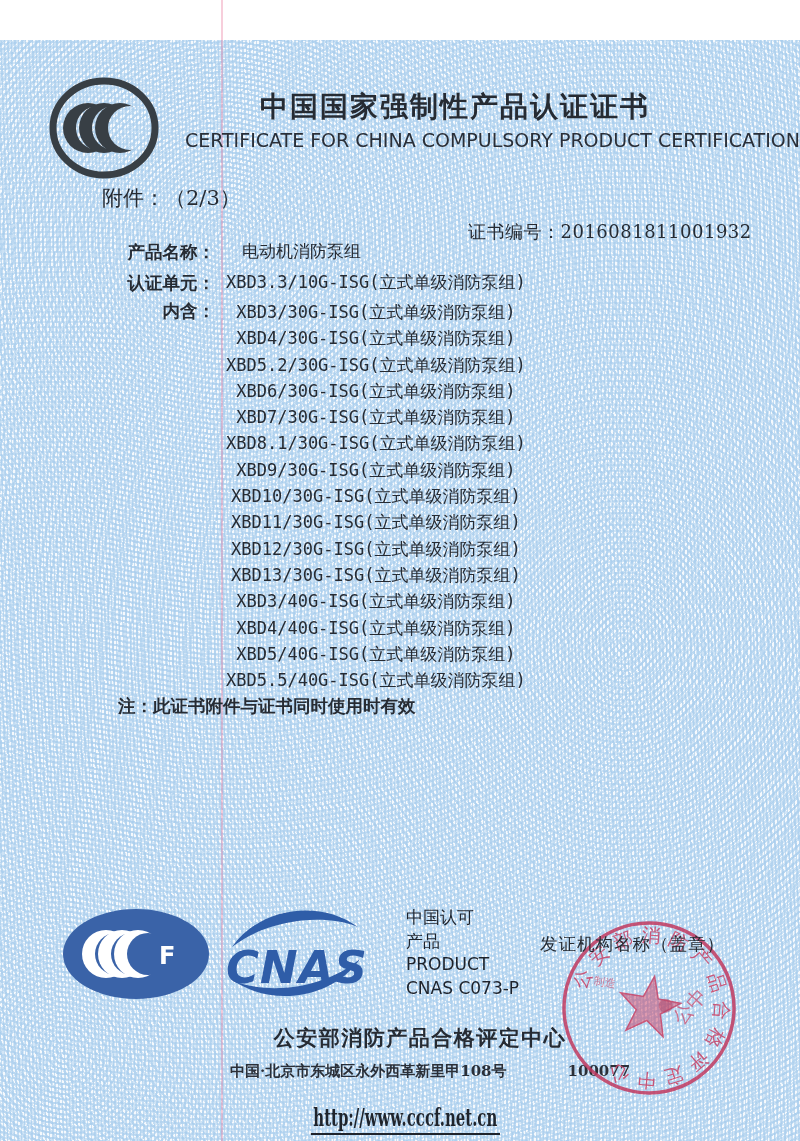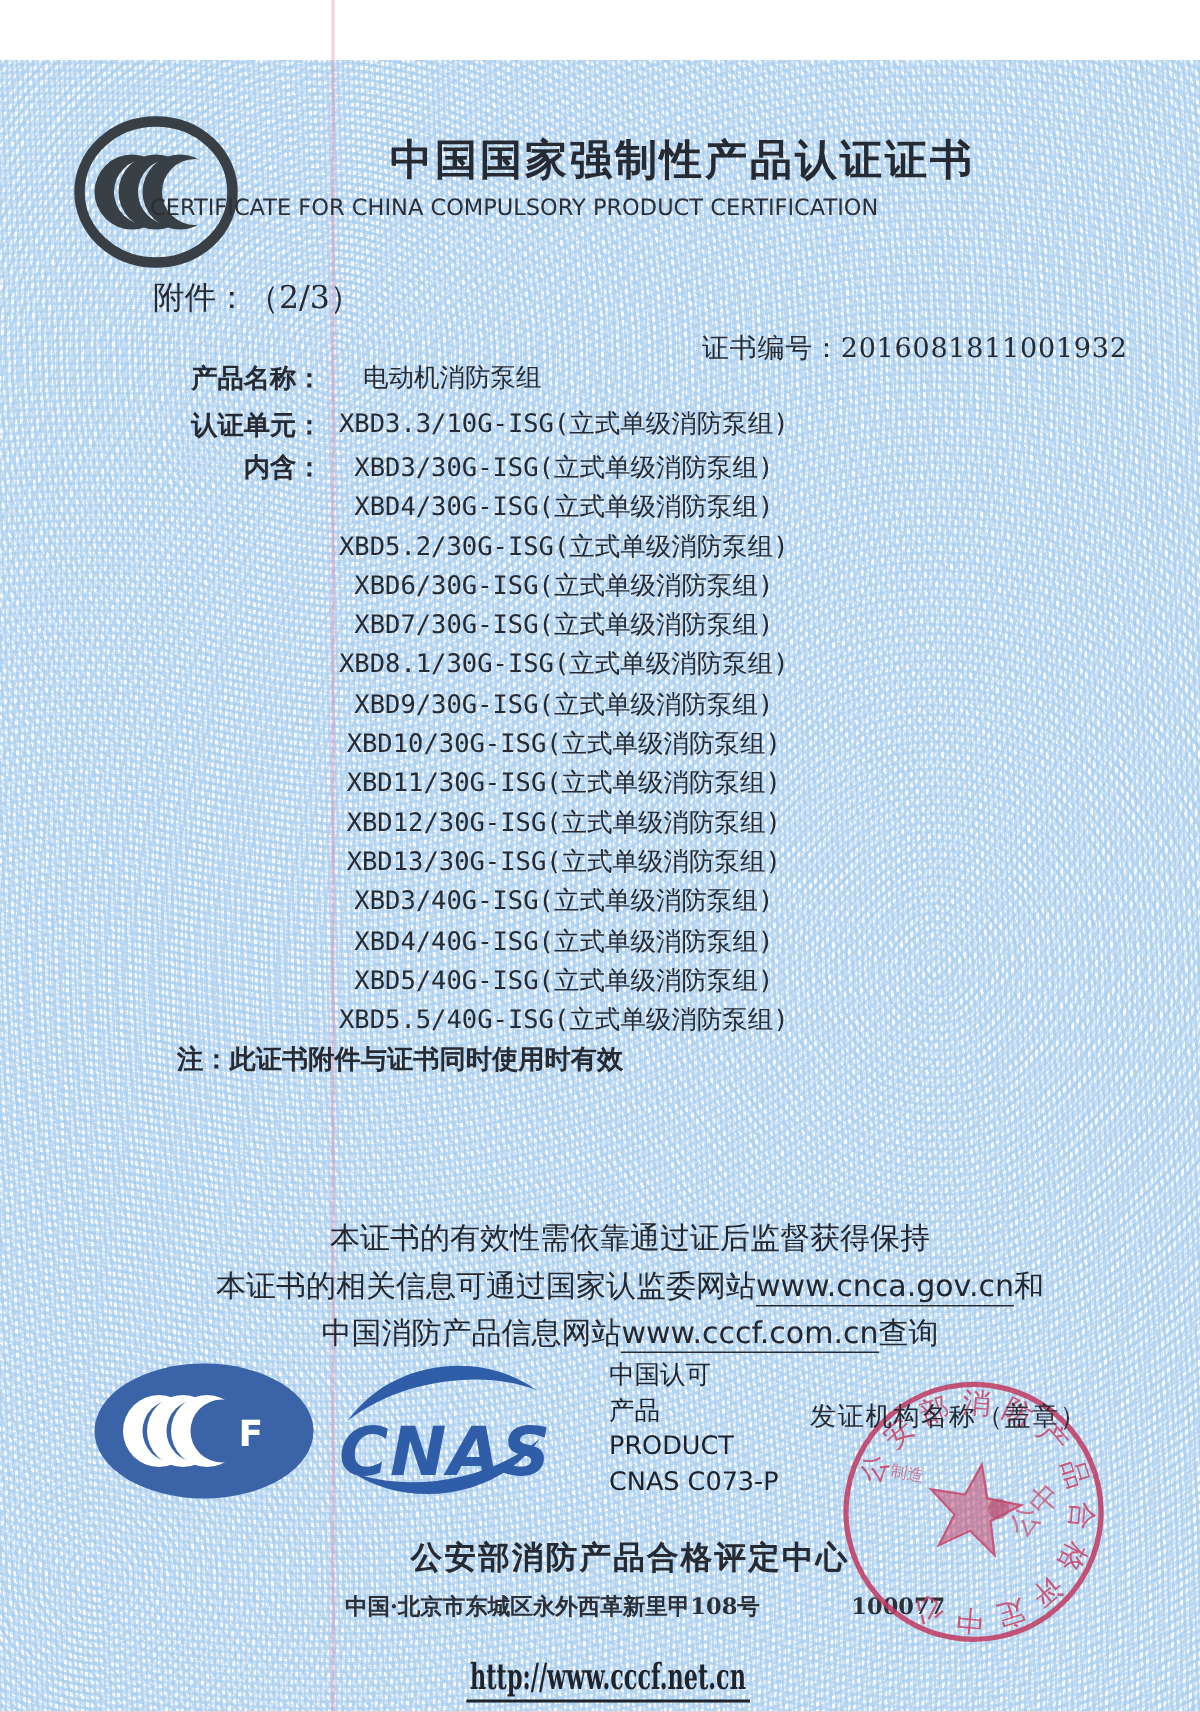--- a/index.html
+++ b/index.html
@@ -15,21 +15,21 @@
       repeating-radial-gradient(circle at 28% 18%, rgba(168,205,237,0.55) 0 2px, rgba(255,255,255,0) 2px 5px),
       repeating-radial-gradient(circle at 78% 55%, rgba(168,205,237,0.50) 0 2px, rgba(255,255,255,0) 2px 6px),
       repeating-radial-gradient(circle at 8% 92%, rgba(160,200,235,0.40) 0 2px, rgba(255,255,255,0) 2px 5px),
       repeating-linear-gradient(88deg, rgba(167,205,236,0.55) 0 1.5px, rgba(255,255,255,0.65) 1.5px 3.5px);
   }
   .top-band{position:absolute;left:0;top:0;width:800px;height:40px;background:#ffffff;}
   .pink-line{position:absolute;top:0;bottom:0;width:2px;background:rgba(233,125,160,0.38);}
   .abs{position:absolute;}
 
   .title-cn{left:130px;top:88px;width:650px;text-align:center;font-size:28px;font-weight:bold;letter-spacing:2px;}
-  .title-en{left:100px;top:129px;width:700px;text-align:left;font-size:15px;letter-spacing:0px;color:#2a2f38;}
+  .title-en{left:100px;top:129px;width:700px;text-align:right;font-size:19px;letter-spacing:0px;color:#2a2f38;}
 
   .attach{left:102px;top:184px;font-size:21px;font-family:"DejaVu Serif",serif;}
   .certno{left:468px;top:220px;font-size:18px;font-family:"DejaVu Serif",serif;letter-spacing:0.5px;}
 
   .field-row{left:0;width:800px;display:flex;align-items:flex-start;}
   .field-label{width:215px;text-align:right;font-weight:bold;font-size:17.5px;flex:none;}
   .field-value{margin-left:11px;font-family:"DejaVu Sans Mono",monospace;font-size:17px;white-space:nowrap;}
   .includes-list .inc-item{line-height:26.3px;font-family:"DejaVu Sans Mono",monospace;font-size:17px;white-space:nowrap;}
 
   .note{left:118px;top:694px;font-size:17.5px;font-weight:bold;}
@@ -106,25 +106,20 @@
         <div class="inc-item">XBD13/30G-ISG(立式单级消防泵组)</div>
         <div class="inc-item">XBD3/40G-ISG(立式单级消防泵组)</div>
         <div class="inc-item">XBD4/40G-ISG(立式单级消防泵组)</div>
         <div class="inc-item">XBD5/40G-ISG(立式单级消防泵组)</div>
         <div class="inc-item">XBD5.5/40G-ISG(立式单级消防泵组)</div>
       </div>
   </div>
 
   <div class="abs note">注：此证书附件与证书同时使用时有效</div>
 
-  <div class="abs validity">
-    <div>本证书的有效性需依靠通过证后监督获得保持</div>
-    <div><span>本证书的相关信息可通过国家认监委网站</span><span class="u">www.cnca.gov.cn</span><span>和</span></div>
-    <div><span>中国消防产品信息网站</span><span class="u">www.cccf.com.cn</span><span>查询</span></div>
-  </div>
 
   <svg class="abs" style="left:60px;top:906px;" width="152" height="96" viewBox="0 0 152 96">
     <defs>
       <mask id="bm1">
           <rect width="152" height="96" fill="#fff"></rect>
           <circle cx="56" cy="48" r="21" fill="#000"></circle>
         </mask>
       <mask id="bm2">
           <rect width="152" height="96" fill="#fff"></rect>
           <circle cx="72" cy="48" r="21" fill="#000"></circle>

